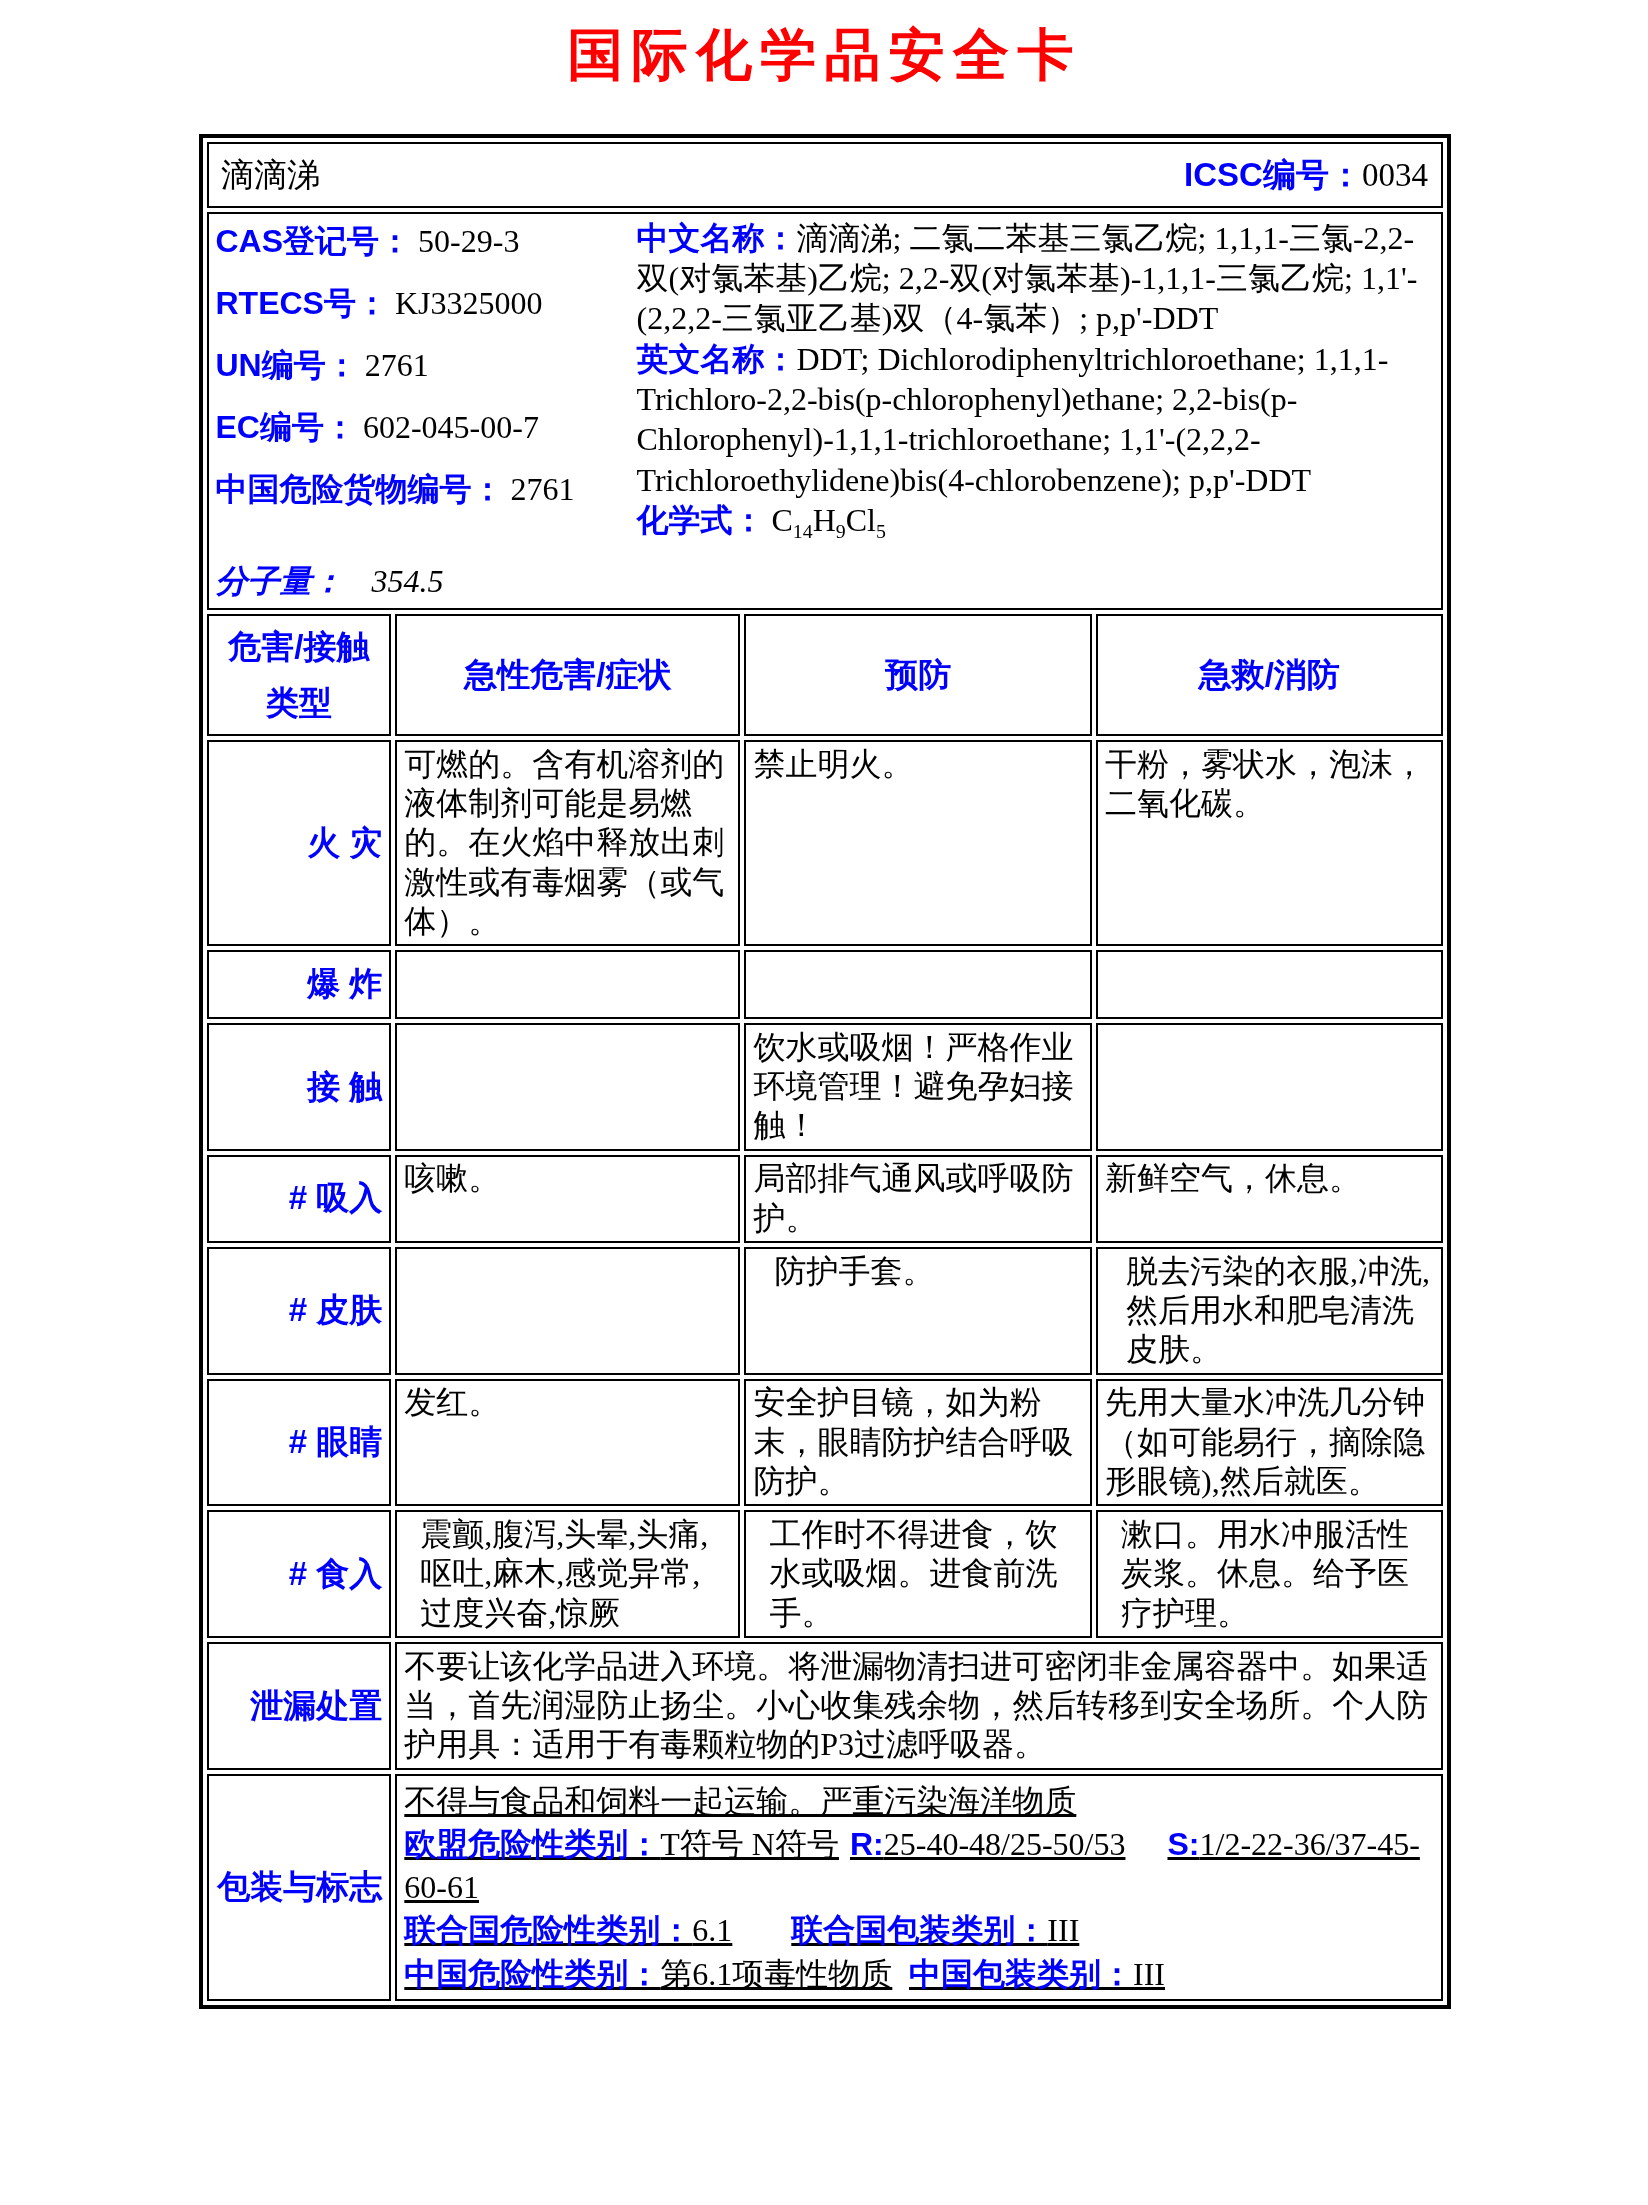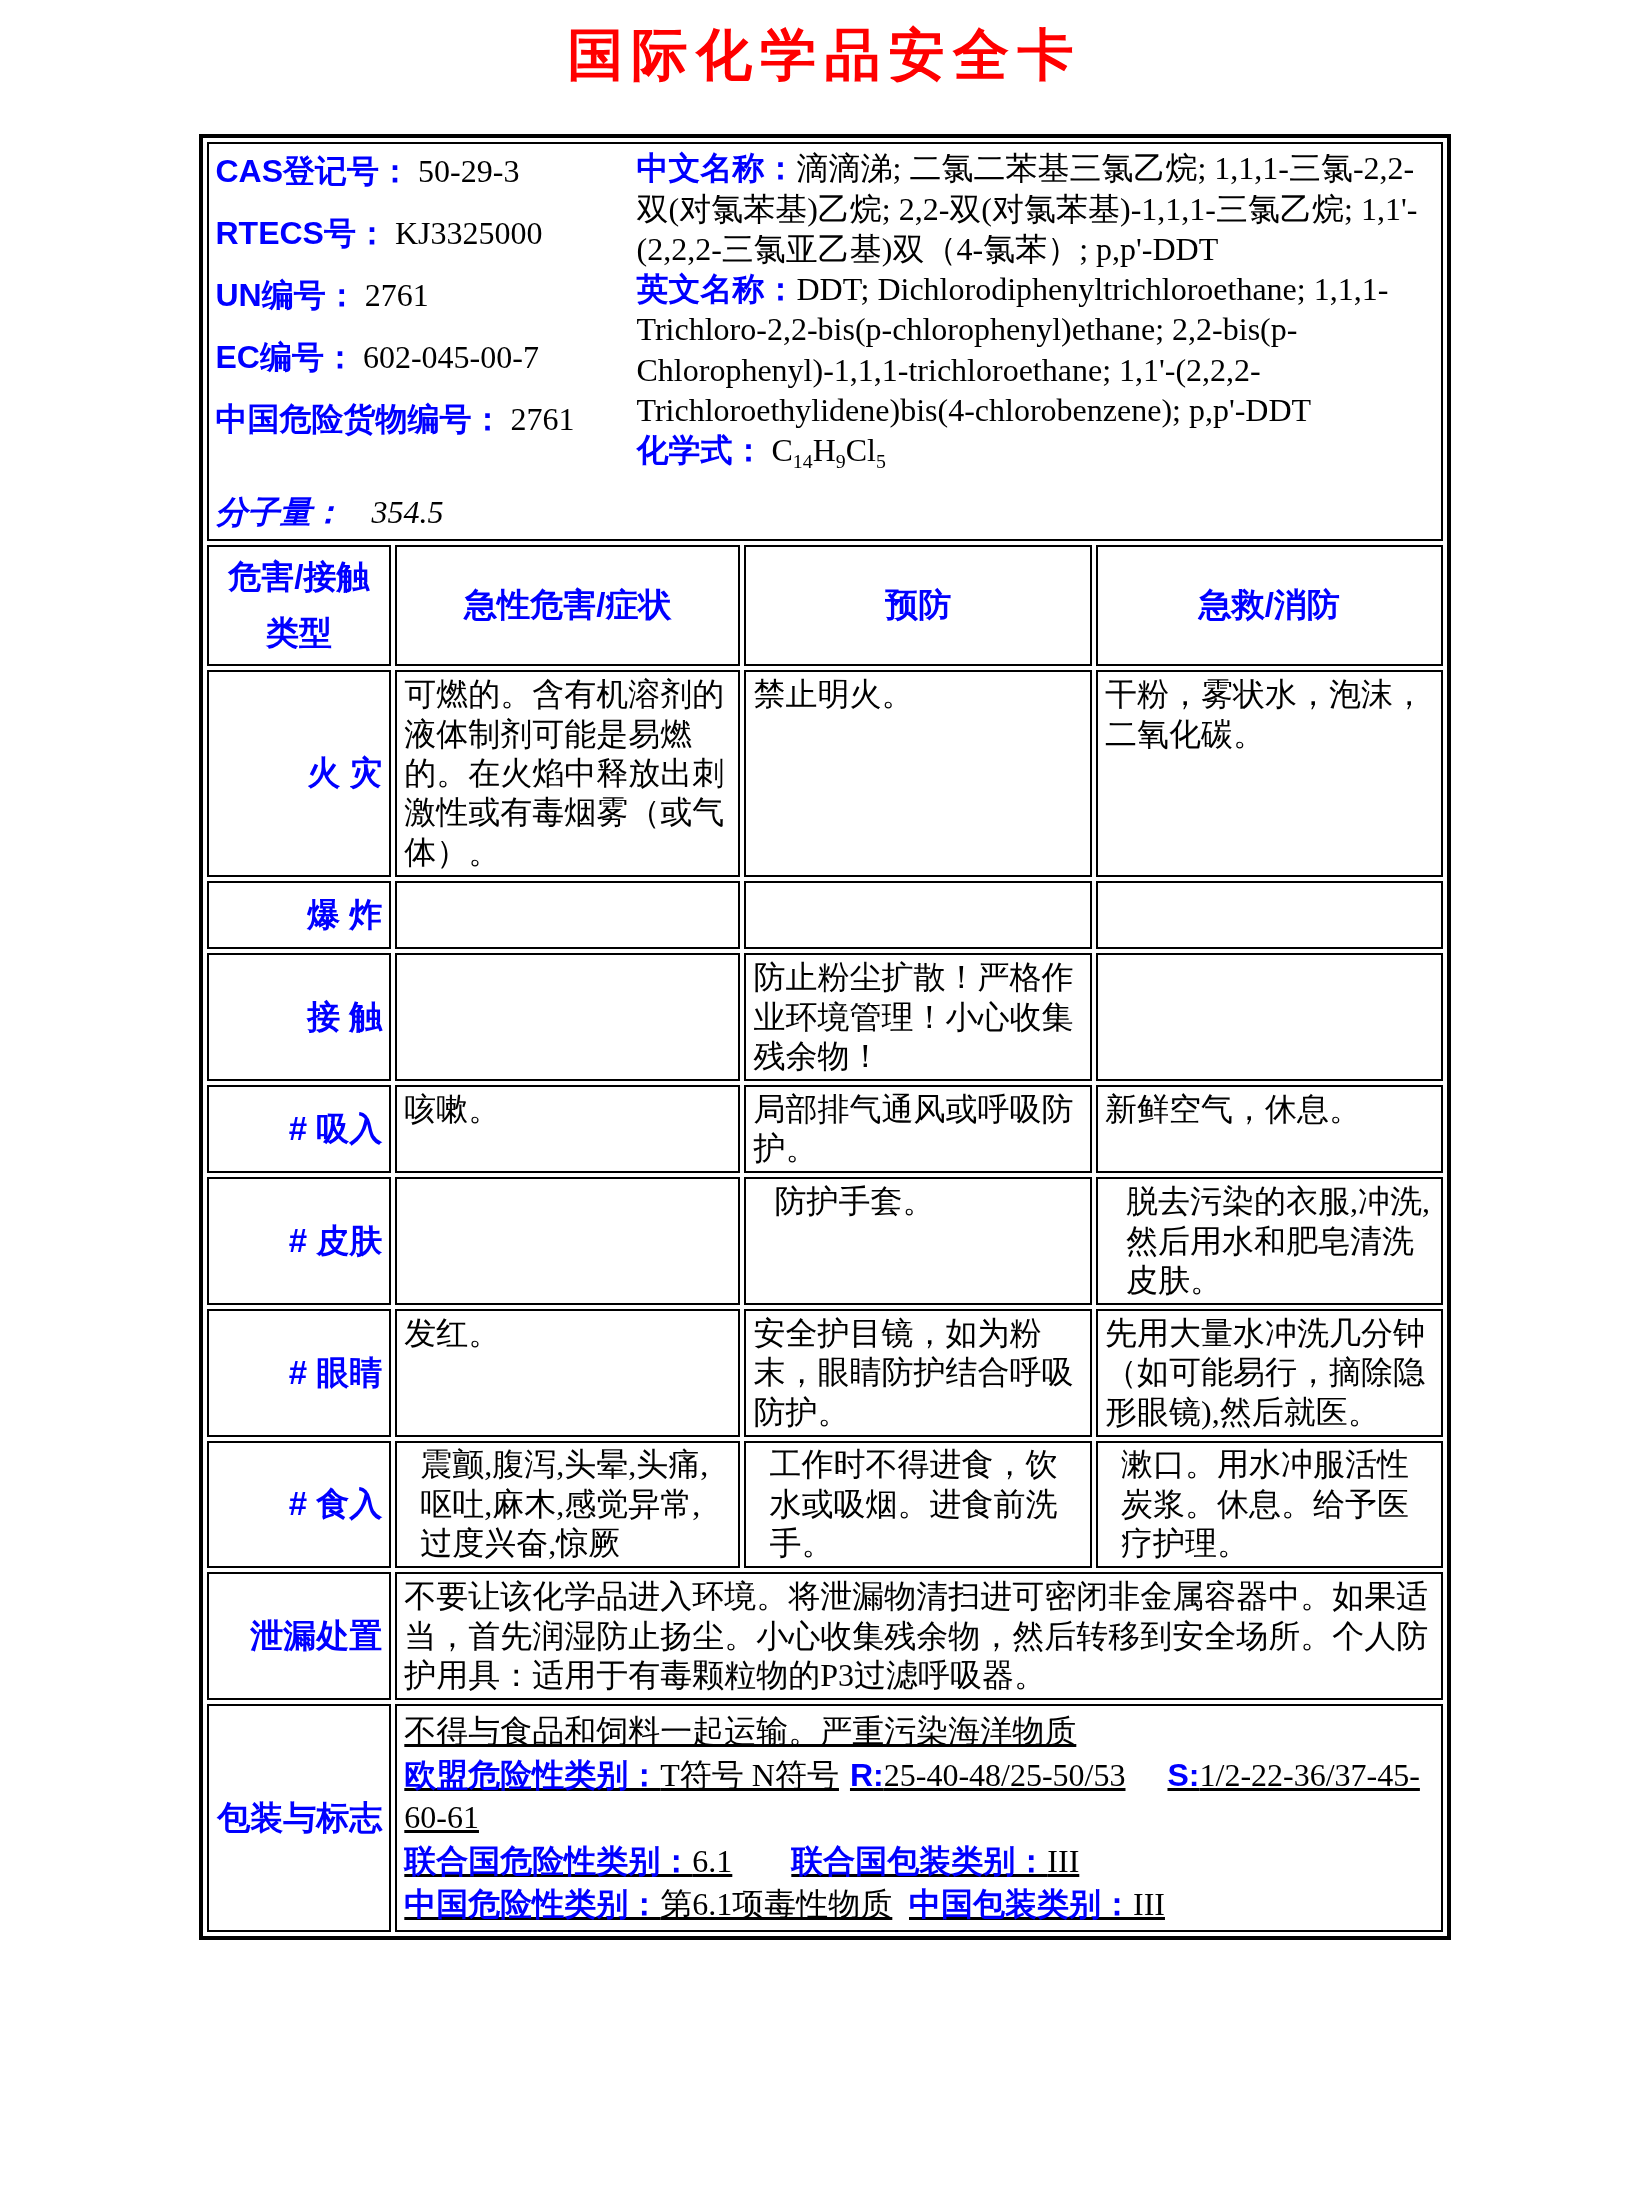--- a/index.html
+++ b/index.html
@@ -60,20 +60,28 @@
 
 <table class="card">
   <colgroup>
       <col class="c1">
       <col class="c2">
       <col class="c3">
       <col class="c4">
     </colgroup>
   <tbody>
 
+    <tr class="r-head">
+      <td colspan="4">
+        <div class="head-flex">
+          <span class="subst">滴滴涕</span>
+          <span class="icsc"><span class="bl">ICSC编号：</span><span>0034</span></span>
+        </div>
+      </td>
+    </tr>
 
     <tr class="r-ident">
       <td colspan="4">
         <div class="ident-flex">
           <div class="ident-left">
             <div class="iline"><span class="bl">CAS登记号：</span><span class="val">50-29-3</span></div>
             <div class="iline"><span class="bl">RTECS号：</span><span class="val">KJ3325000</span></div>
             <div class="iline"><span class="bl">UN编号：</span><span class="val">2761</span></div>
             <div class="iline"><span class="bl">EC编号：</span><span class="val">602-045-00-7</span></div>
             <div class="iline"><span class="bl">中国危险货物编号：</span><span class="val">2761</span></div>
@@ -109,21 +117,21 @@
     <tr class="r-expl">
       <td class="rowlbl">爆 炸</td>
       <td></td>
       <td></td>
       <td></td>
     </tr>
 
     <tr class="r-cont">
       <td class="rowlbl">接 触</td>
       <td></td>
-      <td>防止粉尘扩散！严格作业环境管理！小心收集残余物！</td>
+      <td>饮水或吸烟！严格作业环境管理！避免孕妇接触！</td>
       <td></td>
     </tr>
 
     <tr class="r-inh">
       <td class="rowlbl"># 吸入</td>
       <td>咳嗽。</td>
       <td>局部排气通风或呼吸防护。</td>
       <td>新鲜空气，休息。</td>
     </tr>
 

